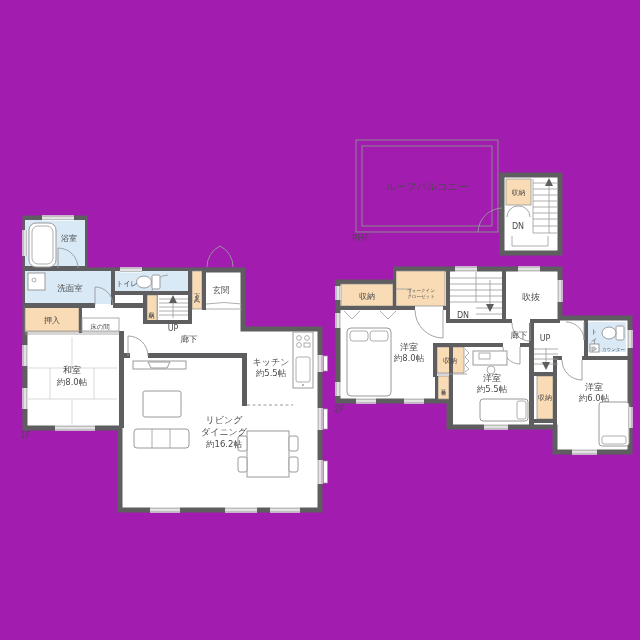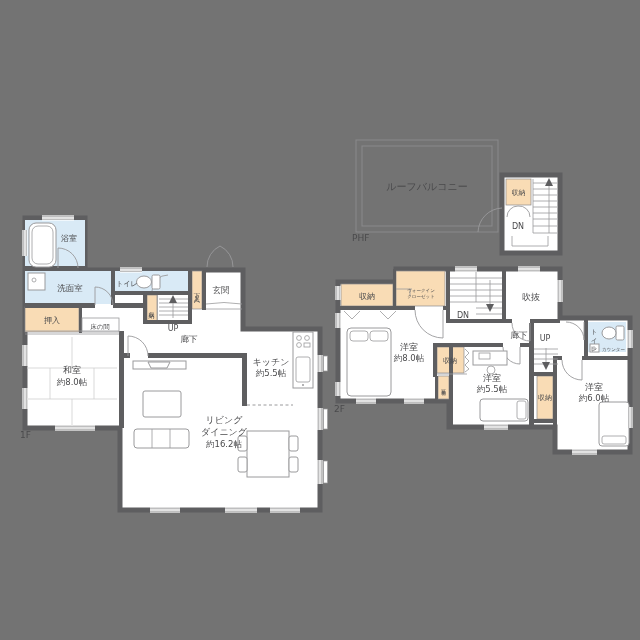--- a/index.html
+++ b/index.html
@@ -1,16 +1,16 @@
 <!DOCTYPE html>
 <html><head>
 <meta charset="utf-8">
 <style>
   html,body{margin:0;padding:0;background:#fff;}
-  .stage{width:640px;height:640px;position:relative;background:#737373;font-family:"DejaVu Sans",sans-serif;}
+  .stage{width:640px;height:640px;position:relative;background:#a21caf;font-family:"DejaVu Sans",sans-serif;}
   svg text{font-family:"DejaVu Sans","Liberation Sans",sans-serif;fill:#4a4a4c;}
   .wall{fill:#5E5E60;}
   .outline{fill:#ffffff;stroke:#5E5E60;stroke-width:5;stroke-linejoin:miter;}
   .thin{stroke:#8a8a8c;stroke-width:1;fill:none;}
   .thin2{stroke:#9a9a9c;stroke-width:.8;fill:none;}
   .furn{stroke:#9a9a9c;stroke-width:1;fill:#ffffff;}
   .tat{stroke:#cfcfcf;stroke-width:.8;}
   .door{stroke:#9a9a9c;stroke-width:.9;fill:none;}
   .dash{stroke:#9a9a9c;stroke-width:1;stroke-dasharray:3 2.5;fill:none;}
   .wet{fill:#D9EAF6;}

